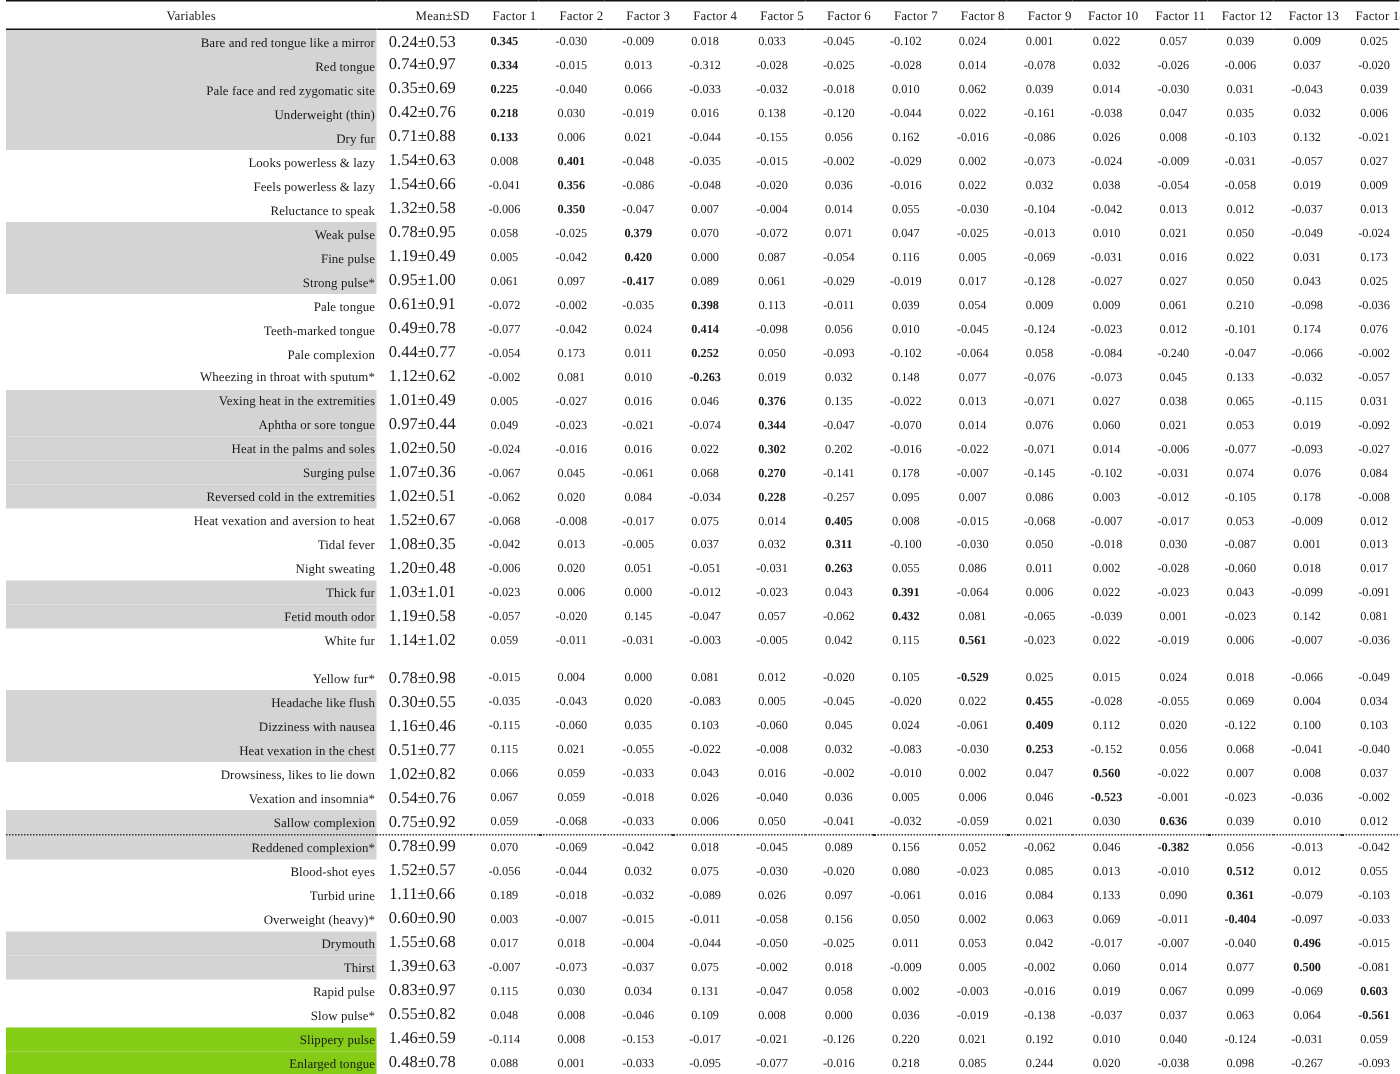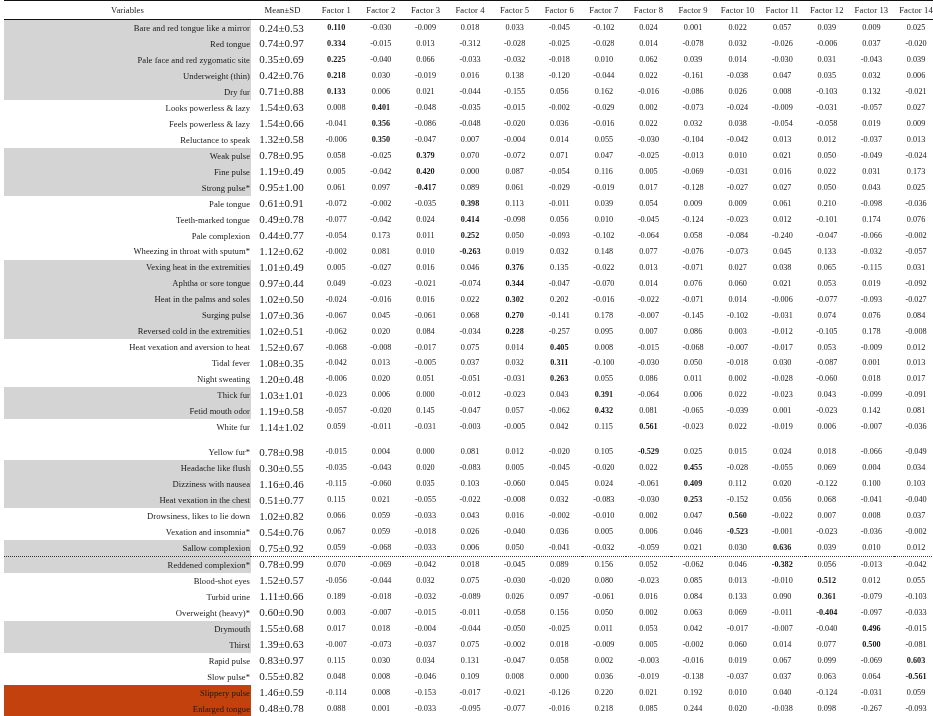--- a/index.html
+++ b/index.html
@@ -27,21 +27,21 @@
     font-size: 8.3px;
   }
   
   .rule-top td, .rule-top th { border-top: 1.6px solid #111; }
   .rule-mid td, .rule-mid th { border-bottom: 1px solid #111; }
   .rule-bottom td { border-bottom: 1.6px solid #111; }
 
   thead th {
     font-weight: normal;
     font-size: 8.6px;
-    text-align: center;
+    text-align: right;
     padding: 4px 1px 4px 1px;
     letter-spacing: 0.1px;
     white-space: nowrap;
   }
   thead th.col-var { text-align: center; }
 
   tbody td {
     padding: 1.5px 1px;
     text-align: center;
     white-space: nowrap;
@@ -59,21 +59,21 @@
     font-size: 11px;
     padding-right: 3px;
   }
   td.load { font-size: 8.2px; }
   td.load.bold { font-weight: bold; }
 
   
   tr.shade td.var-name,
   tr.shade td.meanssd-shade { background: #d4d4d4; }
   tr.shade-blue td.var-name,
-  tr.shade-blue td.meanssd-shade { background: #c2410c; }
+  tr.shade-blue td.meanssd-shade { background: #84cc16; }
 
   tr.gap td { height: 9px; padding: 0; border: none; }
 
   tr.dotted td { border-top: 1px dotted #333; margin-top: 32px; }
 
   .footnote {
     font-size: 8.4px;
     padding: 1px 0 0 4px;
     letter-spacing: 0.1px;
     color: #1a1a1a;
@@ -124,21 +124,21 @@
         <th>Factor 11</th>
         <th>Factor 12</th>
         <th>Factor 13</th>
         <th>Factor 14</th>
       </tr>
     </thead>
     <tbody id="table-body">
         <tr class="shade">
           <td class="var-name">Bare and red tongue like a mirror</td>
           <td class="meanssd">0.24±0.53</td>
-          <td class="load bold">0.110</td>
+          <td class="load bold">0.345</td>
           <td class="load">-0.030</td>
           <td class="load">-0.009</td>
           <td class="load">0.018</td>
           <td class="load">0.033</td>
           <td class="load">-0.045</td>
           <td class="load">-0.102</td>
           <td class="load">0.024</td>
           <td class="load">0.001</td>
           <td class="load">0.022</td>
           <td class="load">0.057</td>

